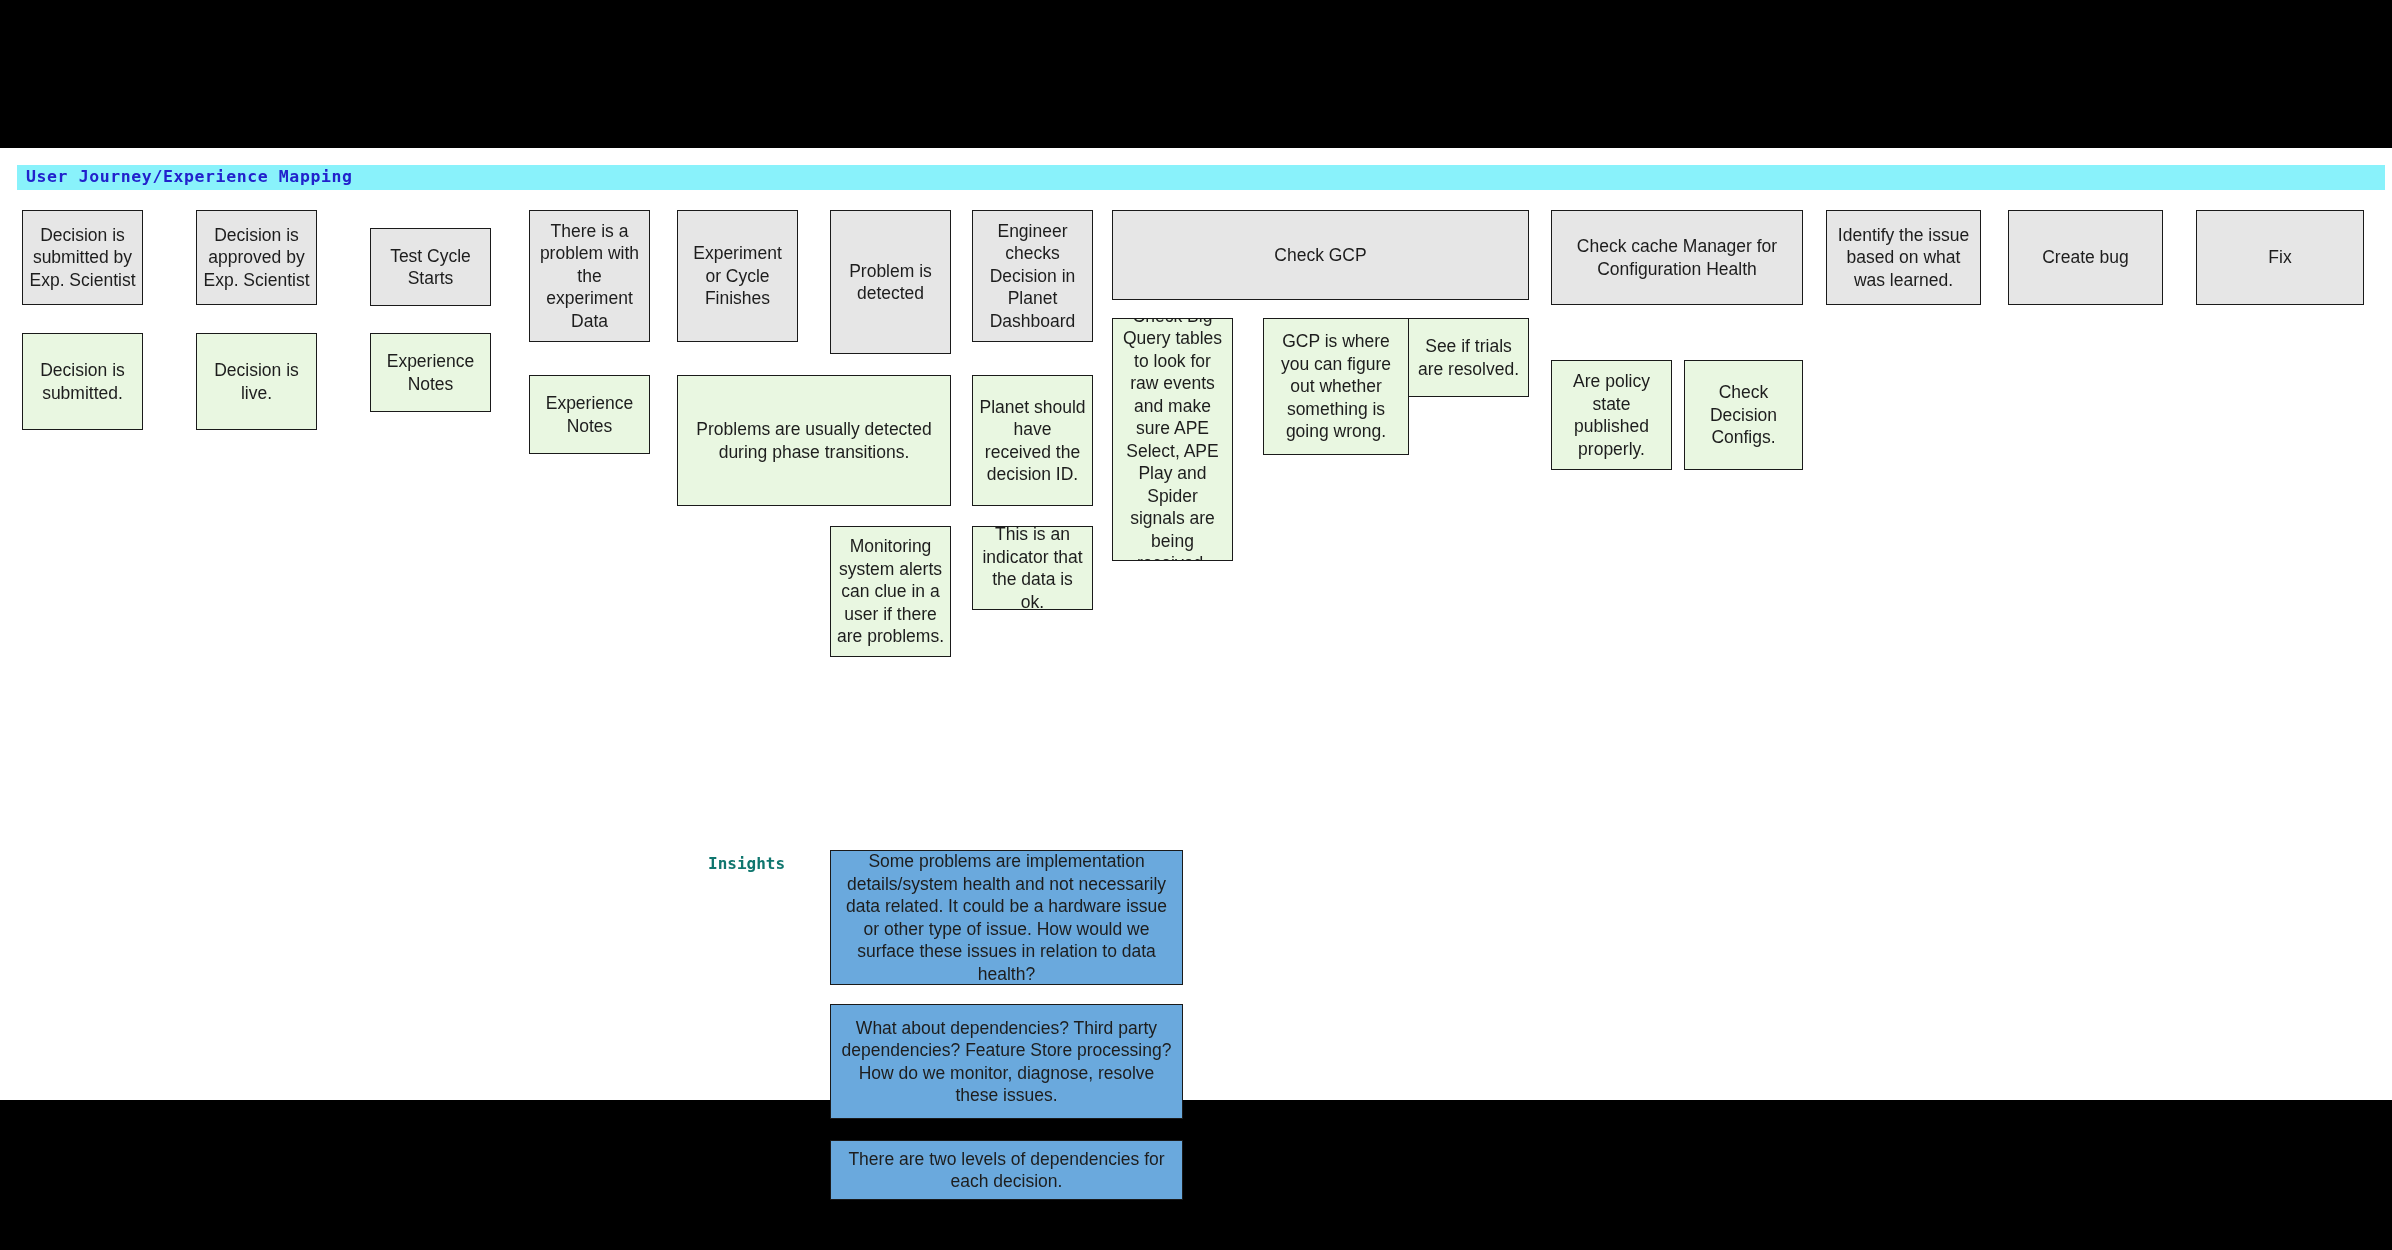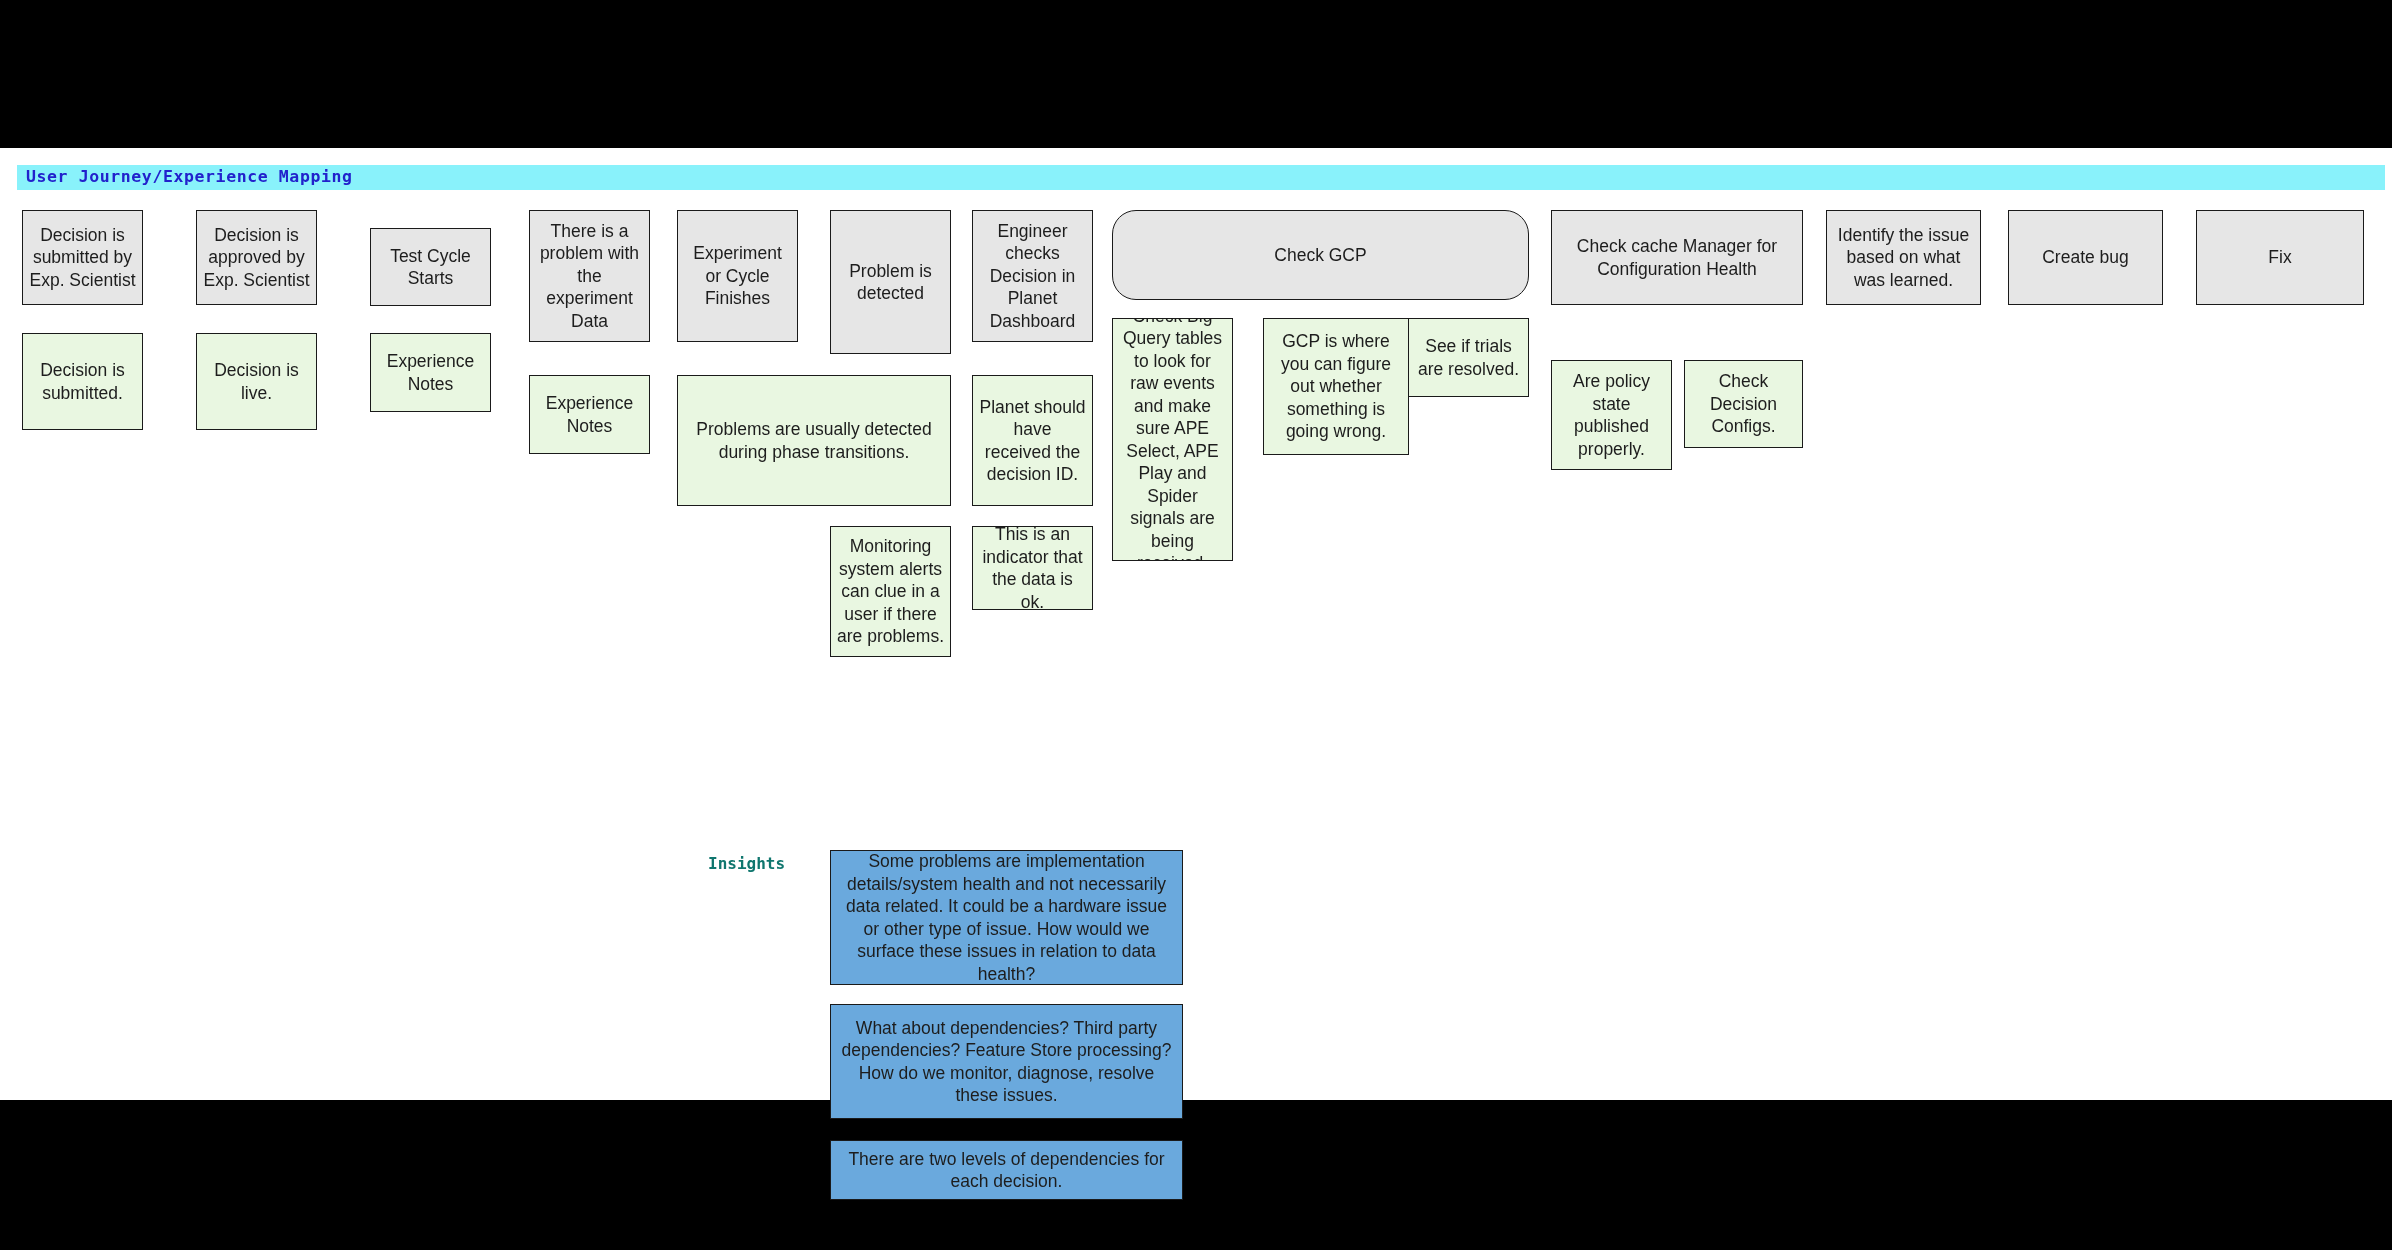--- a/index.html
+++ b/index.html
@@ -124,21 +124,21 @@
     </div>
 
     <div class="node gray" style="left:830px; top:62px; width:121px; height:144px;">
       <span class="txt">Problem is detected</span>
     </div>
 
     <div class="node gray" style="left:972px; top:62px; width:121px; height:132px;">
       <span class="txt">Engineer checks Decision in Planet Dashboard</span>
     </div>
 
-    <div class="node gray" style="left:1112px; top:62px; width:417px; height:90px;border-radius:24px;">
+    <div class="node gray" style="left:1112px; top:62px; width:417px; height:90px;">
       <span class="txt">Check GCP</span>
     </div>
 
     <div class="node gray" style="left:1551px; top:62px; width:252px; height:95px;">
       <span class="txt">Check cache Manager for Configuration Health</span>
     </div>
 
     <div class="node gray" style="left:1826px; top:62px; width:155px; height:95px;">
       <span class="txt">Identify the issue based on what was learned.</span>
     </div>
@@ -184,21 +184,21 @@
     </div>
 
     <div class="node green" style="left:1408px; top:170px; width:121px; height:79px;">
       <span class="txt">See if trials are resolved.</span>
     </div>
 
     <div class="node green" style="left:1551px; top:212px; width:121px; height:110px;">
       <span class="txt">Are policy state published properly.</span>
     </div>
 
-    <div class="node green" style="left:1684px; top:212px; width:119px; height:88px;">
+    <div class="node green" style="left:1684px; top:212px; width:119px; height:110px;">
       <span class="txt">Check Decision Configs.</span>
     </div>
 
     <div class="node green" style="left:830px; top:378px; width:121px; height:131px;">
       <span class="txt">Monitoring system alerts can clue in a user if there are problems.</span>
     </div>
 
     <div class="node green" style="left:972px; top:378px; width:121px; height:84px;">
       <span class="txt">This is an indicator that the data is ok.</span>
     </div>

